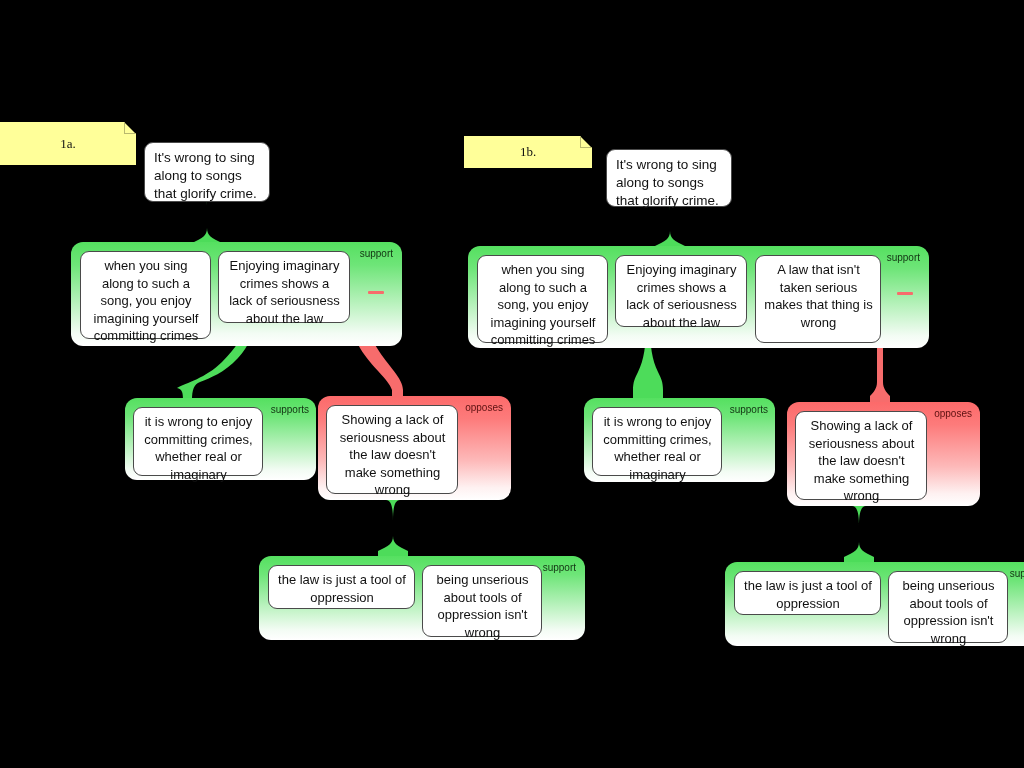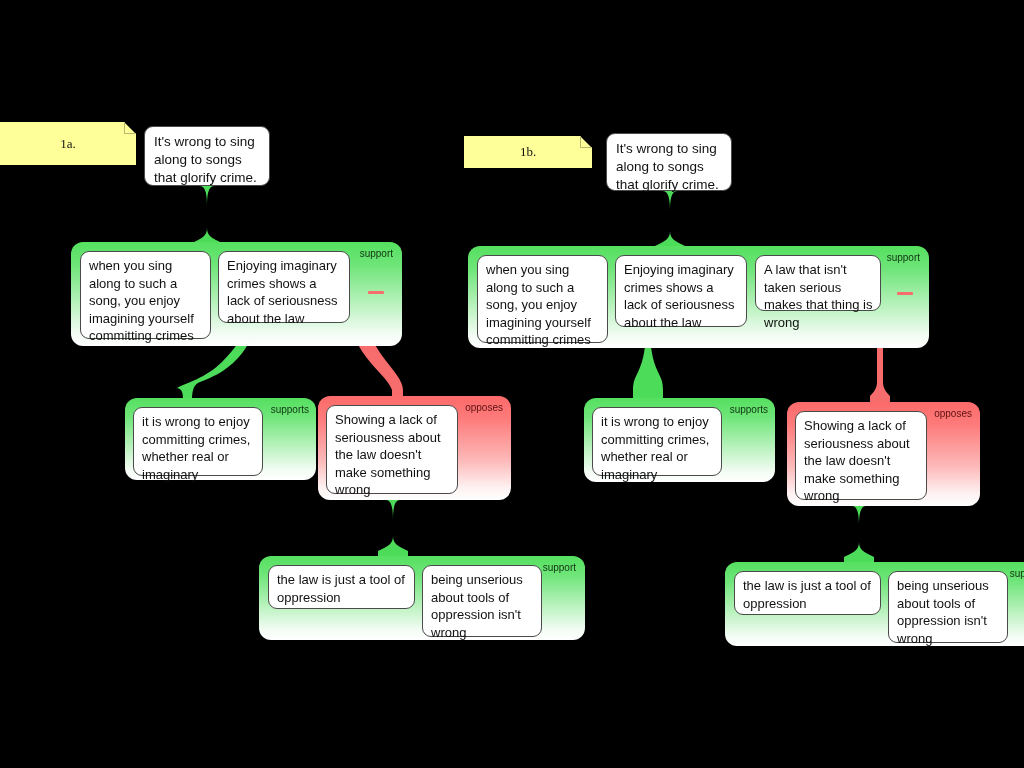--- a/index.html
+++ b/index.html
@@ -69,20 +69,21 @@
   .claim {
     position: absolute;
     background: #ffffff;
     border: 1px solid #4a4a4a;
     border-radius: 9px;
     box-sizing: border-box;
     padding: 6px 8px 6px 9px;
     font-size: 13.5px;
     line-height: 18px;
     color: #111;
+    margin-top: 16px;
   }
   
   .group {
     position: absolute;
     box-sizing: border-box;
     border-radius: 12px;
   }
   .group.support {
     background: linear-gradient(to bottom, #55e060 0%, #6ee578 22%, #bff3c3 62%, #f3fcf4 88%, #ffffff 100%);
     margin-left: 28px;
@@ -103,20 +104,21 @@
   .premise {
     position: absolute;
     background: #ffffff;
     border: 1px solid #4a4a4a;
     border-radius: 9px;
     box-sizing: border-box;
     padding: 5px 7px 5px 8px;
     font-size: 13px;
     line-height: 17.5px;
     color: #111;
+    text-align: center;
   }
   
   .objection-mark {
     position: absolute;
     height: 3px;
     background: #f76c6c;
     border-radius: 1px;
   }
 </style>
 </head>
@@ -203,21 +205,21 @@
       <div class="fold-line"></div>
       <div class="note-label">1b.</div>
     </div>
 
     <div class="claim" style="left:606px; top:133px; width:126px; height:58px;">It's wrong to sing along to songs that glorify crime.</div>
 
     <div class="group support" style="left:440px; top:246px; width:461px; height:102px;">
       <div class="group-type" style="right:9px;">support</div>
       <div class="premise" style="left:9px; top:9px; width:131px; height:88px;">when you sing along to such a song, you enjoy imagining yourself committing crimes</div>
       <div class="premise" style="left:147px; top:9px; width:132px; height:72px;">Enjoying imaginary crimes shows a lack of seriousness about the law</div>
-      <div class="premise" style="left:287px; top:9px; width:126px; height:56px;">A law that isn't taken serious makes that thing is wrong</div>
+      <div class="premise" style="left:287px; top:9px; width:126px; height:88px;">A law that isn't taken serious makes that thing is wrong</div>
       <div class="objection-mark" style="left:429px; top:46px; width:16px;"></div>
     </div>
 
     <div class="group support" style="left:556px; top:398px; width:191px; height:84px;">
       <div class="group-type" style="right:7px;">supports</div>
       <div class="premise" style="left:8px; top:9px; width:130px; height:69px;">it is wrong to enjoy committing crimes, whether real or imaginary</div>
     </div>
 
     <div class="group oppose" style="left:787px; top:402px; width:193px; height:104px;">
       <div class="group-type" style="right:8px;">opposes</div>

